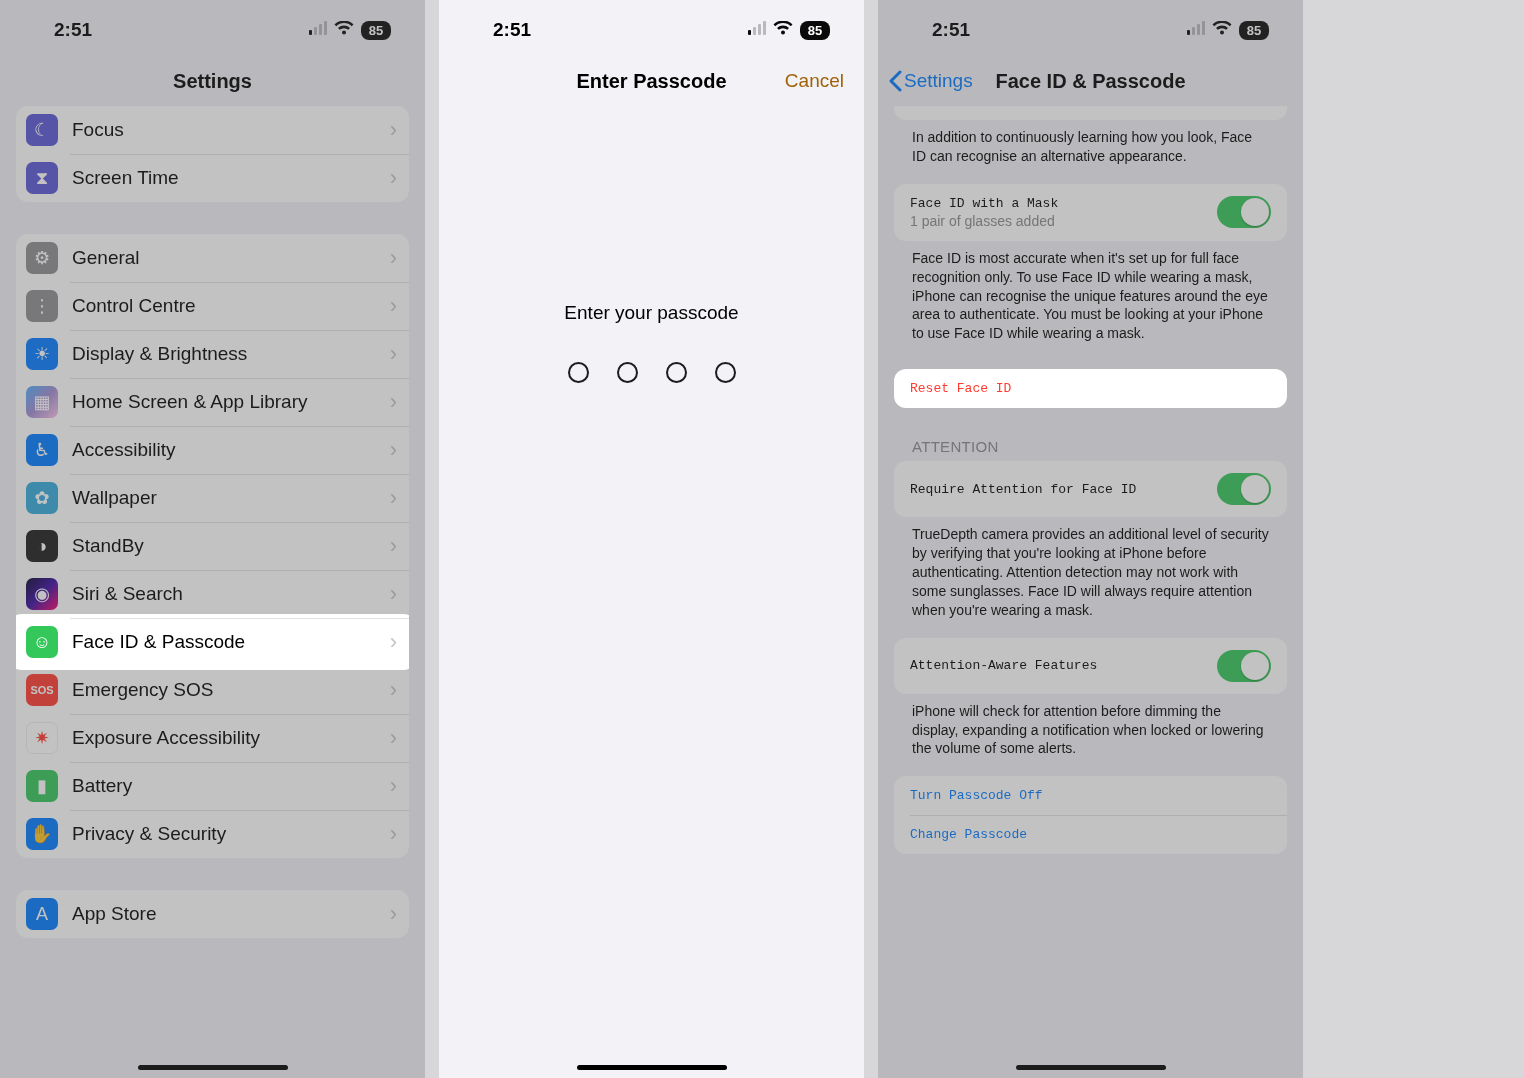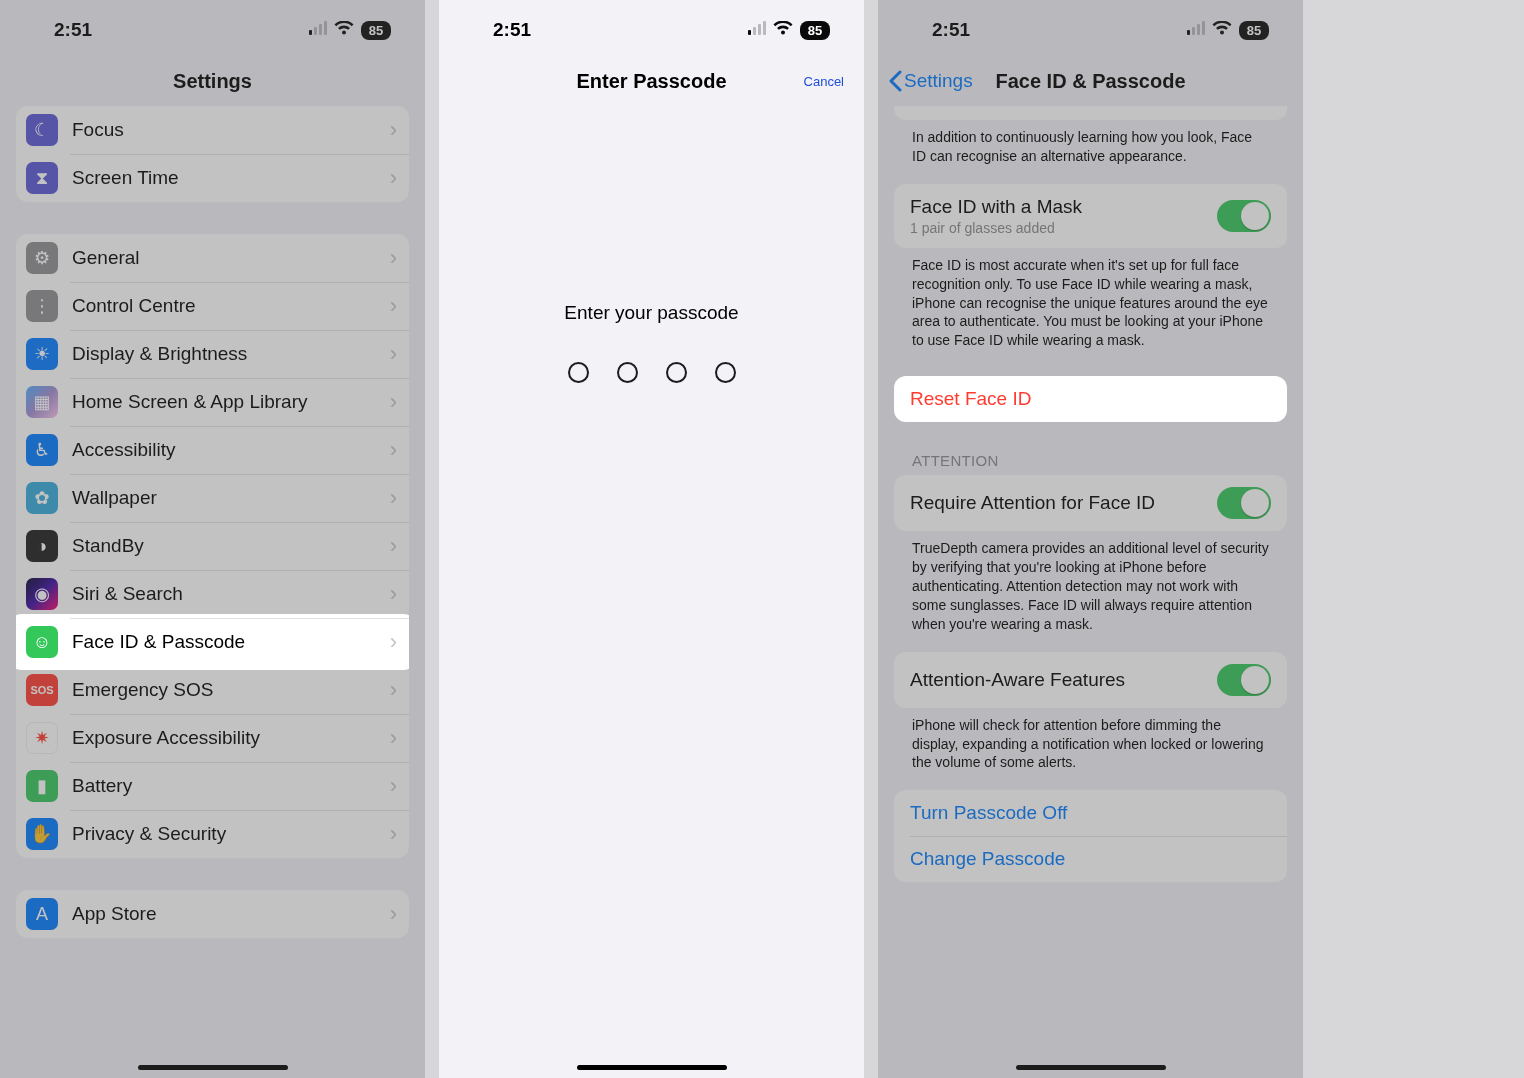--- a/index.html
+++ b/index.html
@@ -71,21 +71,21 @@
   .navbar {
     height: 50px;
     display: flex;
     align-items: center;
     justify-content: center;
     position: relative;
     padding: 0 16px;
   }
   .navbar .title { font-size: 20px; font-weight: 600; }
   .nav-right {
-    position: absolute; right: 20px; font-size: 13px; color: #1d4ed8;
+    position: absolute; right: 20px; font-size: 19px; color: #a16207;
   }
   .nav-left {
     position: absolute; left: 10px; font-size: 19px; color: #007aff;
     display: flex; align-items: center; gap: 2px;
   }
   .chev-back svg { display: block; }
 
   
   .settings-area { padding: 0 16px; }
   .list-group {
@@ -157,21 +157,21 @@
   .card {
     background: #fff; border-radius: 12px; overflow: hidden; margin-top: 14px;
   }
   .card .krow {
     padding: 12px 16px; position: relative; display: flex; align-items: center;
   }
   .card .krow + .krow::before {
     content:""; position:absolute; left:16px; right:0; top:0;
     border-top:1px solid #e2e2e6;
   }
-  .krow .klabel { font-size: 19px; }
+  .krow .klabel { font-size: 13px; font-family: Liberation Mono, monospace; }
   .krow .ksub { font-size: 14px; color:#8a8a8e; margin-top:2px; }
   .krow .col { flex:1; display:flex; flex-direction:column; }
   .link-blue { color:#007aff; }
   .link-red { color:#ff3b30; }
   .toggle {
     width: 54px; height: 32px; background:#34c759; border-radius: 16px;
     position: relative; flex: 0 0 auto;
   }
   .toggle::after {
     content:""; position:absolute; right:2px; top:2px;

